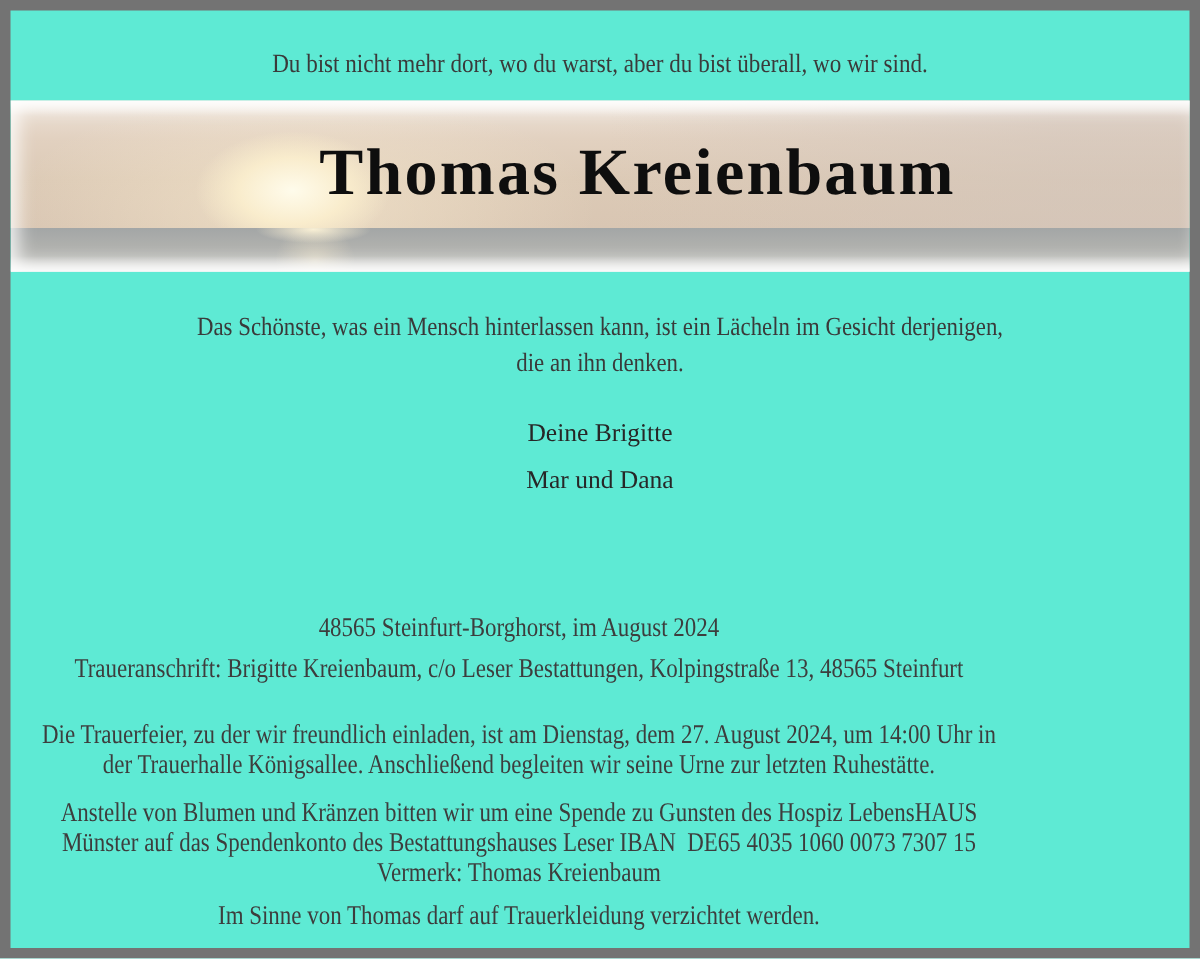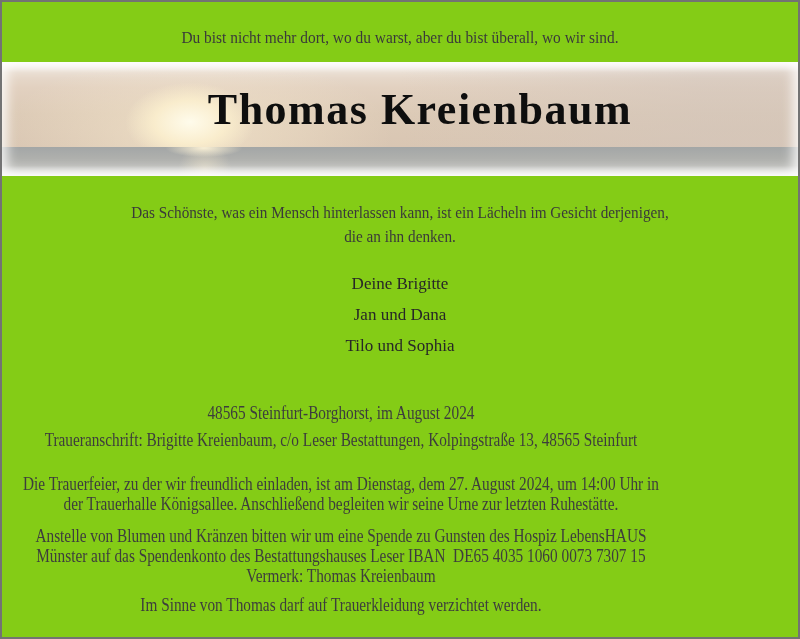--- a/index.html
+++ b/index.html
@@ -2,22 +2,22 @@
 <html><head>
 <meta charset="utf-8">
 <style>
   html, body { margin:0; padding:0; background:#ffffff; }
 
   .page {
     position: relative;
     width: 800px;
     height: 639px;
     box-sizing: border-box;
-    border: 2px solid #737373;
-    background: #84cc16;
+    border: 7px solid #737373;
+    background: #5eead4;
     font-family: "Liberation Serif", serif;
     color: #3d3d3d;
     overflow: hidden;
   }
 
   
   .quote-top {
     position: absolute;
     top: 25px; left: 0; right: 0;
     text-align: center;
@@ -128,22 +128,21 @@
     </div>
   </div>
 
   <div class="quote-mid">
     <div>Das Schönste, was ein Mensch hinterlassen kann, ist ein Lächeln im Gesicht derjenigen,</div>
     <div>die an ihn denken.</div>
   </div>
 
   <div class="family">
     <div>Deine Brigitte</div>
-    <div>Jan und Dana</div>
-    <div>Tilo und Sophia</div>
+    <div>Mar und Dana</div>
   </div>
 
   <div class="details">
     <div class="line">48565 Steinfurt-Borghorst, im August 2024</div>
     <div class="line line-addr">Traueranschrift: Brigitte Kreienbaum, c/o Leser Bestattungen, Kolpingstraße 13, 48565 Steinfurt</div>
 
     <div class="line para-first">Die Trauerfeier, zu der wir freundlich einladen, ist am Dienstag, dem 27. August 2024, um 14:00 Uhr in</div>
     <div class="line">der Trauerhalle Königsallee. Anschließend begleiten wir seine Urne zur letzten Ruhestätte.</div>
 
     <div class="line para-second">Anstelle von Blumen und Kränzen bitten wir um eine Spende zu Gunsten des Hospiz LebensHAUS</div>

